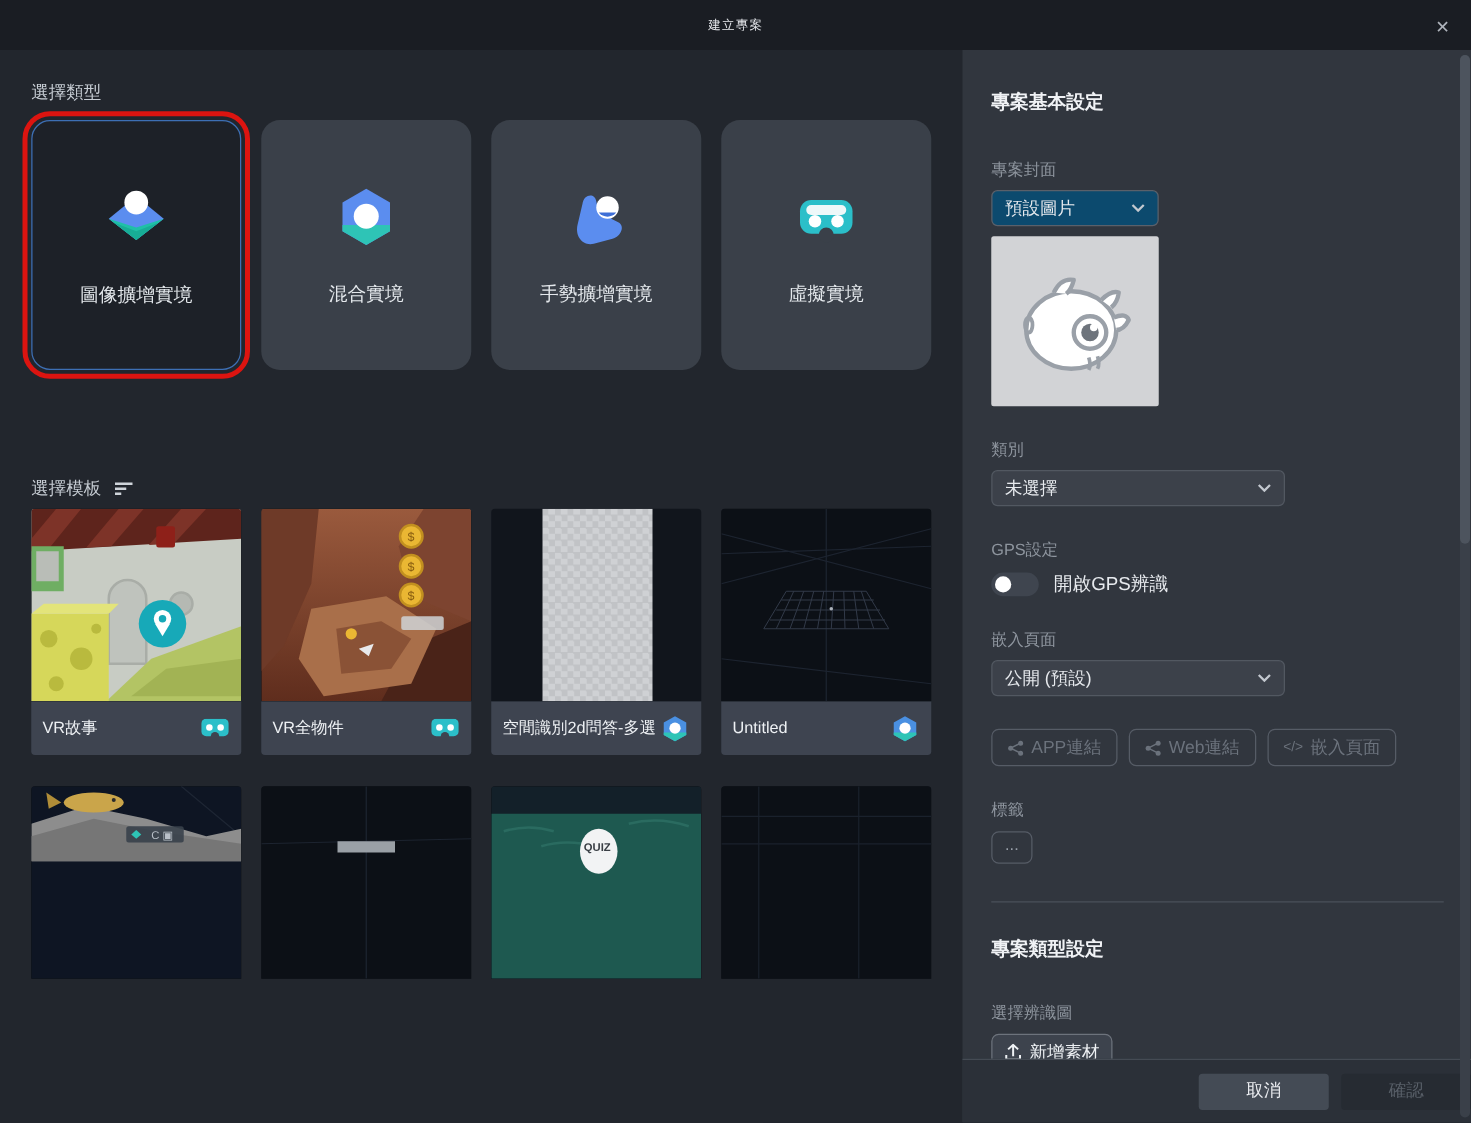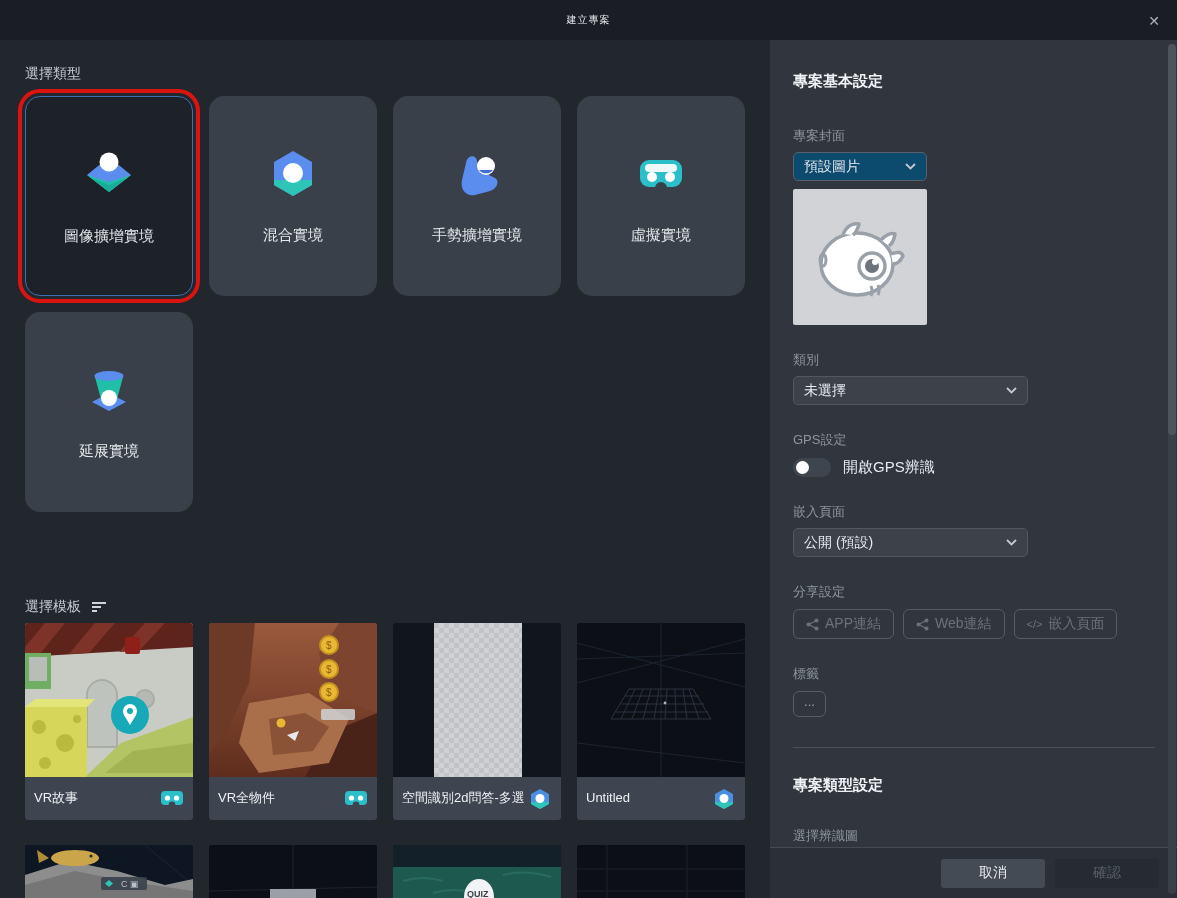--- a/index.html
+++ b/index.html
@@ -82,21 +82,21 @@
   .marker-label { margin-top:32px; }
   .add-btn { margin-top:8px; height:30px; width:97px; background:#3d434d; border:1px solid #6d737c;
              border-radius:6px; color:#eef1f4; font-size:14px; display:flex; align-items:center;
              justify-content:center; gap:7px; cursor:pointer; }
   .marker-thumb { margin-top:6px; margin-left:4px; width:26px; height:12px;
                   border-radius:13px 13px 4px 4px; background:#38c2b9; }
 
   
   .footer { position:absolute; left:0; bottom:0; width:407px; height:51px; background:#2b3038;
             border-top:1px solid #454b54; display:flex; align-items:center; justify-content:flex-end;
-            gap:10px; padding-right:18px; }
+            gap:10px; }
   .btn { width:104px; height:29px; border:none; border-radius:3px; font-size:14px; cursor:pointer;
          font-family:"Liberation Sans",sans-serif; }
   .btn.cancel { background:#444b55; color:#e8eaee; }
   .btn.confirm { background:#262b32; color:#596069; cursor:default; }
 
   .scrollbar { position:absolute; right:1px; top:4px; bottom:4px; width:8px;
                background:#3a4049; border-radius:4px; }
   .scrollbar .thumb { position:absolute; top:0; width:8px; height:46%; background:#4d545e; border-radius:4px; }
 </style>
 </head>
@@ -148,31 +148,20 @@
           <rect x="7" y="16" width="42" height="27" rx="9" fill="#2bbfc9"></rect>
           <rect x="12" y="20" width="32" height="8" rx="4" fill="#eef8f9"></rect>
           <circle cx="19" cy="33" r="5" fill="#ffffff"></circle>
           <circle cx="37" cy="33" r="5" fill="#ffffff"></circle>
           <circle cx="28" cy="44" r="6" fill="#3a4049"></circle>
         </svg>
         <div class="type-label">虛擬實境</div>
       </div>
     </div>
 
-    <div class="type-row" style="margin-top:16px;">
-      <div class="type-card">
-        <svg class="type-icon" viewBox="0 0 56 56">
-          <polygon points="28,33 45,42 28,51 11,42" fill="#5b8def"></polygon>
-          <polygon points="14,17 42,17 35,43 21,43" fill="#1fc0a7"></polygon>
-          <ellipse cx="28" cy="16" rx="14.5" ry="5" fill="#5b8def"></ellipse>
-          <circle cx="28" cy="38" r="8" fill="#ffffff"></circle>
-        </svg>
-        <div class="type-label">延展實境</div>
-      </div>
-    </div>
 
     <div class="section-label tpl-header">
       <span>選擇模板</span>
       <svg width="16" height="12" viewBox="0 0 16 12">
         <line x1="1" y1="2" x2="15" y2="2" stroke="#cfd4da" stroke-width="2"></line>
         <line x1="1" y1="6" x2="10" y2="6" stroke="#cfd4da" stroke-width="2"></line>
         <line x1="1" y1="10" x2="6" y2="10" stroke="#cfd4da" stroke-width="2"></line>
       </svg>
     </div>
 
@@ -429,21 +418,20 @@
       <div class="field-label">嵌入頁面</div>
       <div class="select-box flat w-mid">
         <span>公開 (預設)</span>
         <svg width="11" height="7" viewBox="0 0 11 7">
           <polyline points="1,1 5.5,5.5 10,1" fill="none" stroke="#c3c8cf" stroke-width="1.8"></polyline>
         </svg>
       </div>
     </div>
 
     <div class="fld">
-      <div class="field-label">分享設定</div>
       <div class="share-row">
         <button class="share-btn">
           <svg width="13" height="13" viewBox="0 0 13 13">
             <circle cx="10.5" cy="2.5" r="2" fill="#6b727c"></circle>
               <circle cx="2.5" cy="6.5" r="2" fill="#6b727c"></circle>
               <circle cx="10.5" cy="10.5" r="2" fill="#6b727c"></circle>
             <line x1="2.5" y1="6.5" x2="10.5" y2="2.5" stroke="#6b727c" stroke-width="1.2"></line>
             <line x1="2.5" y1="6.5" x2="10.5" y2="10.5" stroke="#6b727c" stroke-width="1.2"></line>
           </svg>
           <span>APP連結</span>

